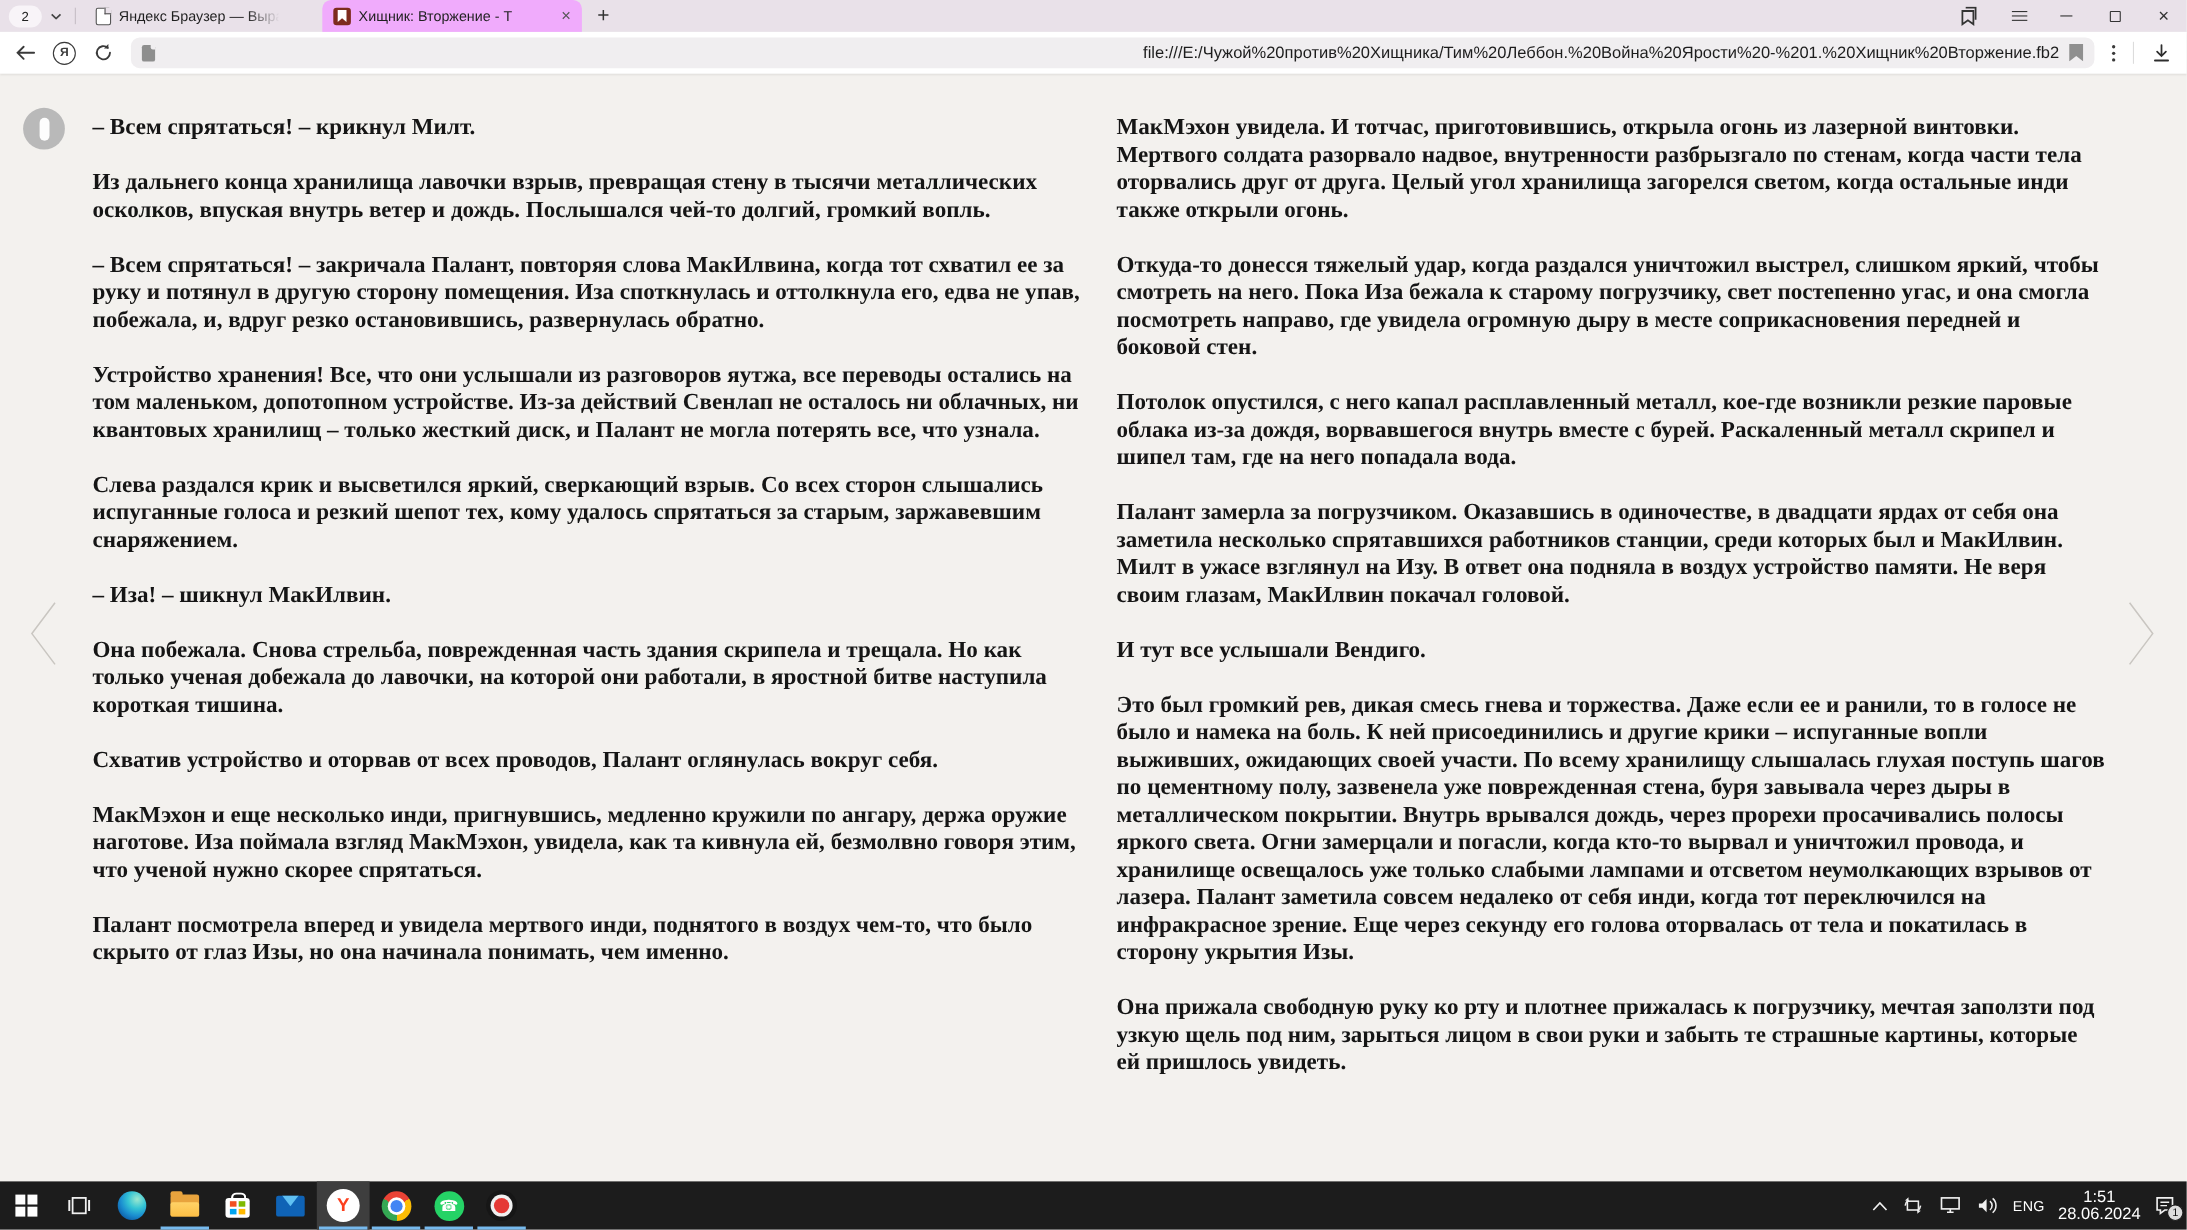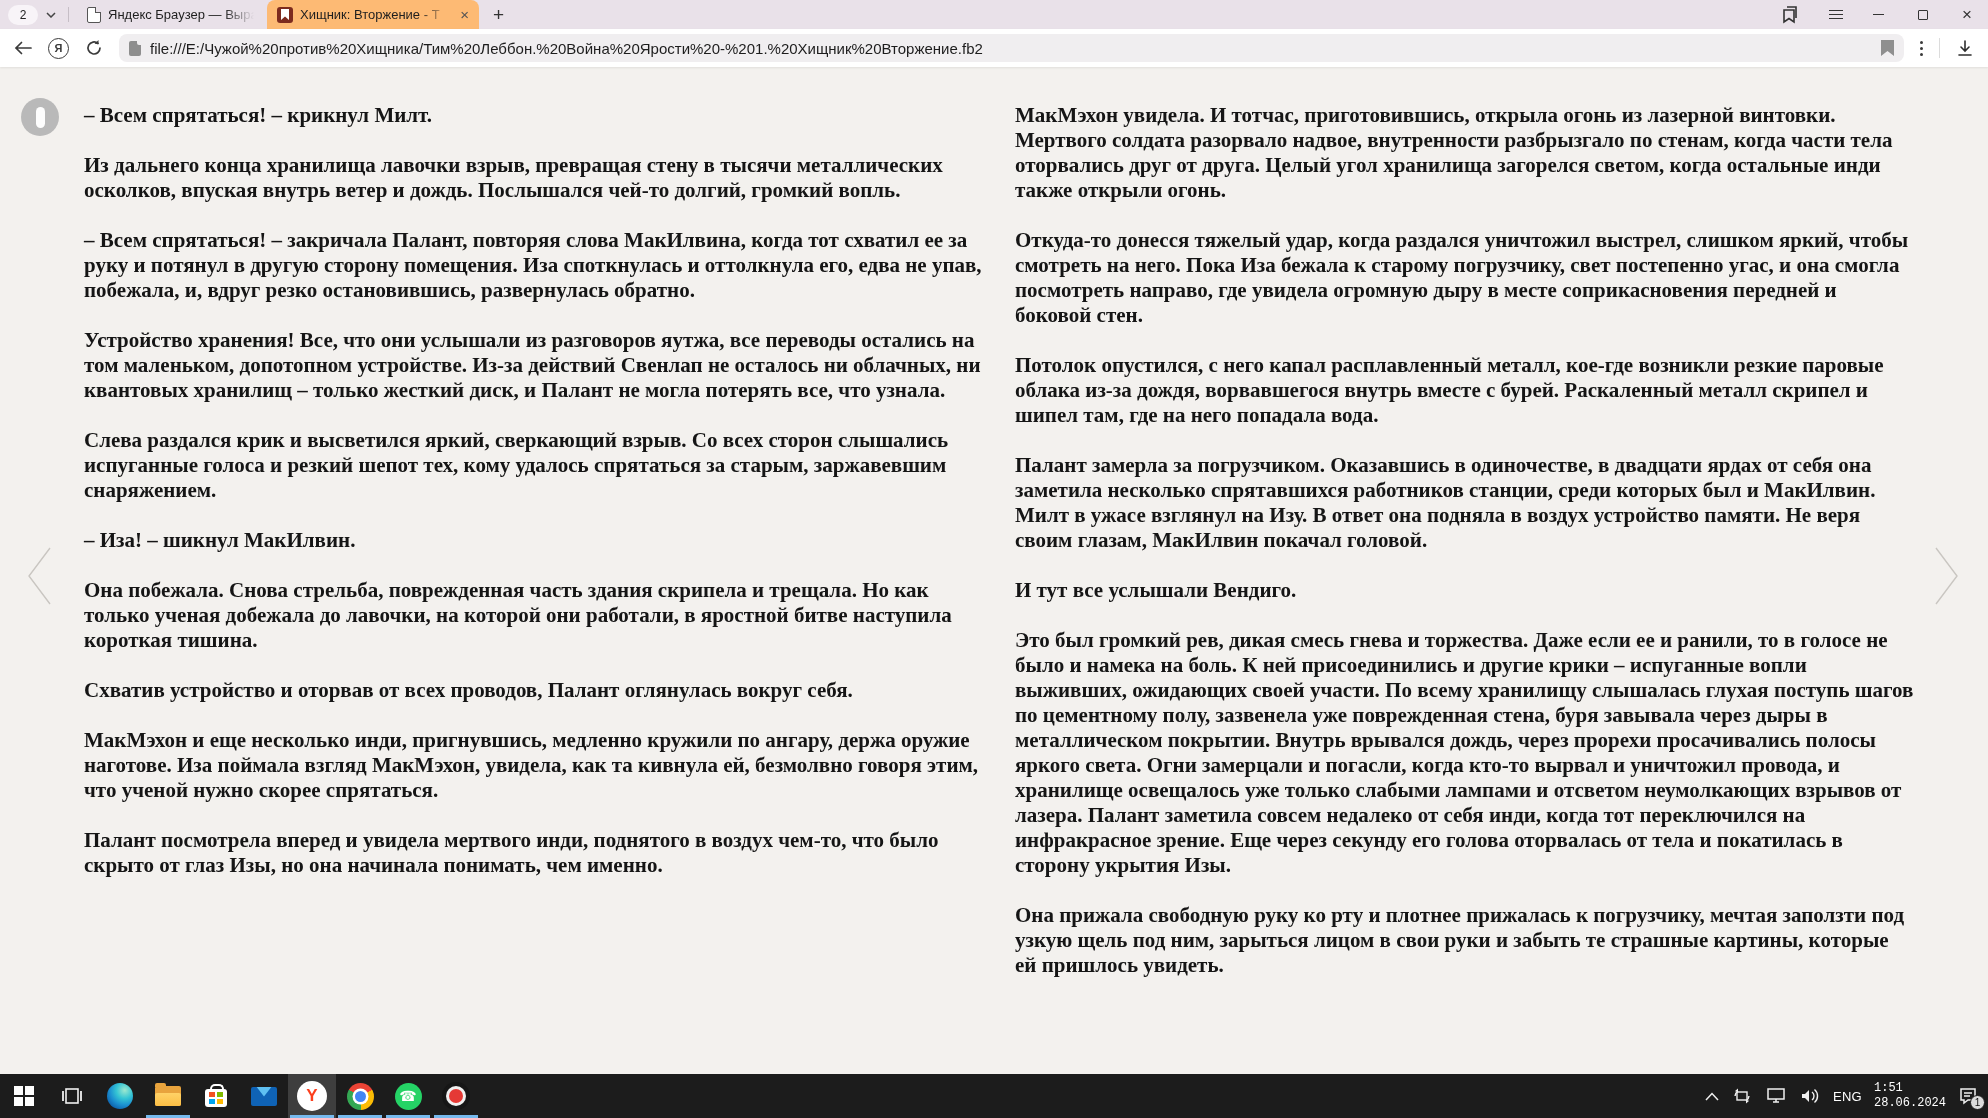--- a/index.html
+++ b/index.html
@@ -8,21 +8,21 @@
   .screen { position:relative; width:1988px; height:1118px; background:#f3f1ee; }
 
   
   .tabbar { position:relative; height:29px; background:#e9e1e9; display:flex; align-items:center; padding-left:8px; }
   .tab-counter { display:flex; align-items:center; gap:4px; height:29px; cursor:default; }
   .tab-counter .pill { min-width:30px; height:20px; background:#f8f4f8; border-radius:10px; display:flex; align-items:center; justify-content:center; font-size:12px; color:#222; }
   .chev-down { width:10px; height:6px; margin:0 4px; }
   .v-div { width:1px; height:15px; background:#c6bec6; margin:0 8px; }
   .tab { display:flex; align-items:center; height:29px; padding:0 10px; gap:7px; }
   .tab.inactive { width:190px; }
-  .tab.active { width:212px; background:#fdba74; border-radius:8px 8px 0 0; }
+  .tab.active { width:236px; background:#f0abfc; border-radius:8px 8px 0 0;margin-left:26px; }
   .tab-title { font-size:13px; color:#1f1f1f; white-space:nowrap; overflow:hidden; flex:1;
       -webkit-mask-image:linear-gradient(90deg,#000 78%,transparent 98%);
       mask-image:linear-gradient(90deg,#000 78%,transparent 98%); }
   .doc-ic { width:14px; height:16px; border:1.4px solid #555; border-radius:2px; position:relative; flex:none; background:#fff; }
   .doc-ic:after { content:""; position:absolute; right:-1px; top:-1px; width:5px; height:5px; background:#e9e1e9; border-left:1.4px solid #555; border-bottom:1.4px solid #555; }
   .book-ic { width:16px; height:16px; border-radius:3px; background:#7d2b1e; display:flex; align-items:center; justify-content:center; flex:none; }
   .tab-close { font-size:15px; color:#555; line-height:1; flex:none; cursor:default; }
   .newtab { font-size:19px; color:#333; margin-left:14px; cursor:default; }
   .tabbar-right { margin-left:auto; display:flex; align-items:center; gap:30px; padding-right:16px; }
   .winctl { display:flex; align-items:center; gap:34px; }
@@ -30,21 +30,21 @@
   .restore-box { position:relative; width:10px; height:10px; border:1.4px solid #333; border-radius:1px; background:#e9e1e9; }
   .restore-box .back { position:absolute; right:-4px; top:-4px; width:10px; height:10px; border:1.4px solid #333; border-radius:1px; z-index:-1; }
   .x-glyph { font-size:17px; color:#333; line-height:1; }
   .menu-lines { display:inline-flex; flex-direction:column; gap:3px; }
   .menu-lines i { width:14px; border-top:1.7px solid #333; }
 
   
   .toolbar { height:38px; background:#ffffff; display:flex; align-items:center; padding:0 14px; gap:16px; box-shadow:0 1px 2px rgba(0,0,0,.08); position:relative; z-index:2; }
   .tool-ic { flex:none; display:flex; align-items:center; justify-content:center; }
   .ya-circle { width:21px; height:21px; border:1.6px solid #3a3a3a; border-radius:50%; display:flex; align-items:center; justify-content:center; font-size:11px; font-weight:bold; color:#3a3a3a; }
-  .addr { flex:1; height:28px; background:#f0eef0; border-radius:8px; display:flex; align-items:center; padding:0 10px; gap:9px; }
+  .addr { flex:1; height:28px; background:#f0eef0; border-radius:8px; display:flex; align-items:center; padding:0 10px; gap:9px;text-align:right; }
   .file-ic { width:12px; height:15px; background:#8e8e8e; border-radius:2px; position:relative; flex:none; }
   .file-ic:after { content:""; position:absolute; right:0; top:0; width:4px; height:4px; background:#f0eef0; border-bottom-left-radius:2px; }
   .url { font-size:15px; color:#1d1d1d; white-space:nowrap; overflow:hidden; flex:1; }
   .bm-flag { width:13px; height:16px; background:#8f8f8f; clip-path:polygon(0 0,100% 0,100% 100%,50% 68%,0 100%); flex:none; margin-left:auto; }
   .kebab { display:inline-flex; flex-direction:column; gap:3px; }
   .kebab i { width:3px; height:3px; border-radius:50%; background:#3a3a3a; }
   .tb-div { width:1px; height:20px; background:#dcdcdc; }
 
   
   .content { position:relative; height:1007px; background:#f3f1ee; overflow:hidden; }
@@ -78,21 +78,21 @@
   .mail-ic:before { content:""; position:absolute; left:-4px; top:-12px; width:34px; height:22px; background:#5fc0f2; transform:rotate(0deg); clip-path:polygon(0 0,100% 0,50% 100%); }
   .ya-app { width:30px; height:30px; border-radius:50%; background:#fff; display:flex; align-items:center; justify-content:center; color:#fc3f1d; font-weight:bold; font-size:17px; }
   .chrome-ic { position:relative; width:27px; height:27px; border-radius:50%; background:conic-gradient(from -60deg,#ea4335 0 120deg,#fbbc05 120deg 240deg,#34a853 240deg 360deg); }
   .chrome-ic:after { content:""; position:absolute; left:50%; top:50%; width:11px; height:11px; margin:-5.5px 0 0 -5.5px; border-radius:50%; background:#4285f4; box-shadow:0 0 0 2.5px #ffffff; }
   .wa-ic { width:27px; height:27px; border-radius:50%; background:#25d366; display:flex; align-items:center; justify-content:center; color:#fff; font-size:14px; }
   .rec-ic { width:28px; height:28px; border-radius:50%; background:#161616; display:flex; align-items:center; justify-content:center; }
   .rec-ic i { width:14px; height:14px; border-radius:50%; background:#e53935; box-shadow:0 0 0 3px #f0f0f0; }
   .tray { margin-left:auto; display:flex; align-items:center; gap:12px; padding-right:10px; color:#fff; }
   .tray-ic { display:flex; align-items:center; justify-content:center; }
   .lang { font-size:13px; letter-spacing:.3px; }
-  .clock { font-size:12px; line-height:15px;font-family:Liberation Mono, monospace; }
+  .clock { text-align:center; font-size:15px; line-height:15px; }
   .notif { position:relative; }
   .badge { position:absolute; right:-7px; bottom:-5px; width:15px; height:15px; border-radius:50%; background:#dcdcdc; color:#111; font-size:10px; display:flex; align-items:center; justify-content:center; border:1.5px solid #1c1c1c; }
 </style>
 </head>
 <body>
 
 <div class="screen">
 
   <div class="tabbar">
     <div class="tab-counter">

